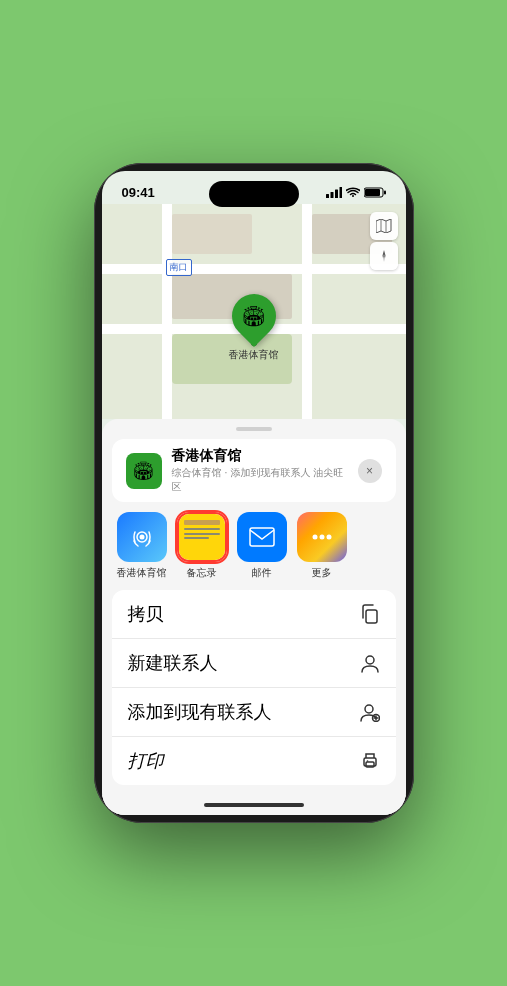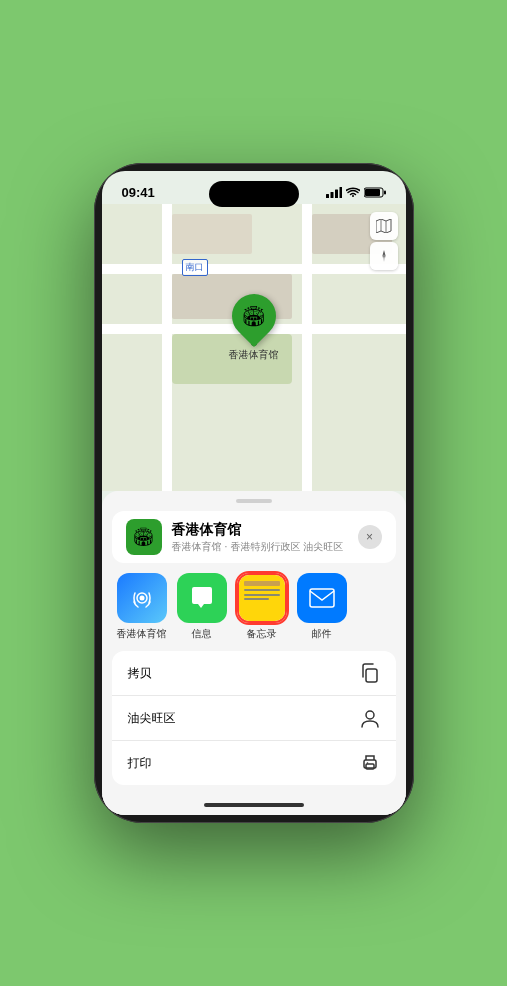--- a/index.html
+++ b/index.html
@@ -336,24 +336,25 @@
       display: flex;
       align-items: center;
       justify-content: space-between;
       padding: 12px 16px;
       border-bottom: 0.5px solid #e8e8e8;
       cursor: pointer;
     }
 
     .action-item:last-child {
       border-bottom: none;
+      font-style: italic;
     }
 
     .action-label {
-      font-size: 12px;
+      font-size: 18px;
       color: #000;
     }
 
     
     .home-indicator {
       height: 20px;
       display: flex;
       align-items: center;
       justify-content: center;
       background: #f5f5f5;
@@ -412,21 +413,21 @@
         <div class="map-road-h" style="top: 60px; left: 0; right: 0;"></div>
         <div class="map-road-h" style="top: 120px; left: 0; right: 0;"></div>
         <div class="map-road-v" style="left: 60px; top: 0; bottom: 0;"></div>
         <div class="map-road-v" style="left: 200px; top: 0; bottom: 0;"></div>
 
         <div class="map-building" style="top: 70px; left: 70px; width: 120px; height: 45px;"></div>
         <div class="map-building-light" style="top: 10px; left: 70px; width: 80px; height: 40px;"></div>
         <div class="map-building" style="top: 10px; left: 210px; width: 80px; height: 40px;"></div>
         <div class="map-green-area" style="top: 130px; left: 70px; width: 120px; height: 50px;"></div>
 
-        <div class="map-label" style="top: 55px; left: 80px; text-align: center;">
+        <div class="map-label" style="top: 55px; left: 64px; text-align: center;">
           <span>南口</span>
         </div>
 
         <div class="map-controls">
           <div class="map-control-btn">
             <svg width="16" height="14" viewBox="0 0 16 14">
               <path d="M0 2 L5 0 L10 2 L15 0 L15 12 L10 14 L5 12 L0 14 Z" stroke="#555" stroke-width="1" fill="none"></path>
               <path d="M5 0 L5 12 M10 2 L10 14" stroke="#555" stroke-width="0.8" fill="none"></path>
             </svg>
           </div>
@@ -449,49 +450,41 @@
       </div>
     </div>
 
     <div class="bottom-sheet">
       <div class="sheet-handle"></div>
 
       <div class="venue-header">
         <div class="venue-logo">🏟</div>
         <div class="venue-info">
           <div class="venue-name">香港体育馆</div>
-          <div class="venue-desc">香港体育馆 · 香港特别行政区 油尖旺区</div>
+          <div class="venue-desc">综合体育馆 · 添加到现有联系人 油尖旺区</div>
         </div>
         <div class="close-btn">×</div>
       </div>
 
       <div class="share-row">
 
         <div class="share-item">
           <div class="share-icon airdrop">
             <svg width="26" height="26" viewBox="0 0 26 26">
               <circle cx="13" cy="13" r="5" fill="none" stroke="white" stroke-width="1.5"></circle>
               <path d="M6 18 Q4 13 6 8" fill="none" stroke="white" stroke-width="1.5" stroke-linecap="round"></path>
               <path d="M20 18 Q22 13 20 8" fill="none" stroke="white" stroke-width="1.5" stroke-linecap="round"></path>
               <path d="M9 22 Q6 20 5 17" fill="none" stroke="white" stroke-width="1.5" stroke-linecap="round"></path>
               <path d="M17 22 Q20 20 21 17" fill="none" stroke="white" stroke-width="1.5" stroke-linecap="round"></path>
               <circle cx="13" cy="13" r="2.5" fill="white"></circle>
             </svg>
           </div>
           <span class="share-label">香港体育馆</span>
         </div>
 
-        <div class="share-item">
-          <div class="share-icon messages">
-            <svg width="28" height="28" viewBox="0 0 28 28">
-              <path d="M4 5 Q4 3 6 3 L22 3 Q24 3 24 5 L24 18 Q24 20 22 20 L16 20 L13 24 L10 20 L6 20 Q4 20 4 18 Z" fill="white"></path>
-            </svg>
-          </div>
-          <span class="share-label">信息</span>
-        </div>
 
         <div class="share-item">
           <div class="share-icon notes notes-selected">
             <div class="notes-icon-inner">
               <div style="height:5px; background:#c8a050; border-radius:1px; margin-bottom:3px;"></div>
               <div style="height:2px; background:#8a8a70; border-radius:1px; margin-bottom:2.5px;"></div>
               <div style="height:2px; background:#8a8a70; border-radius:1px; margin-bottom:2.5px;"></div>
               <div style="height:2px; background:#8a8a70; border-radius:1px; width:70%;"></div>
             </div>
           </div>
@@ -501,40 +494,60 @@
         <div class="share-item">
           <div class="share-icon mail">
             <svg width="28" height="22" viewBox="0 0 28 22">
               <rect x="2" y="2" width="24" height="18" rx="2" fill="none" stroke="white" stroke-width="1.5"></rect>
               <path d="M2 4 L14 13 L26 4" stroke="white" stroke-width="1.5" fill="none"></path>
             </svg>
           </div>
           <span class="share-label">邮件</span>
         </div>
 
+        <div class="share-item">
+          <div class="share-icon" style="background: linear-gradient(135deg, #ff6b6b, #ffa500, #f9ca24, #6c5ce7); border-radius:12px;">
+            <svg width="28" height="28" viewBox="0 0 28 28">
+              <circle cx="7" cy="14" r="2.5" fill="white"></circle>
+              <circle cx="14" cy="14" r="2.5" fill="white"></circle>
+              <circle cx="21" cy="14" r="2.5" fill="white"></circle>
+            </svg>
+          </div>
+          <span class="share-label">更多</span>
+        </div>
       </div>
 
       <div class="action-list">
 
         <div class="action-item">
           <span class="action-label">拷贝</span>
           <svg width="20" height="20" viewBox="0 0 20 20">
             <rect x="6" y="6" width="11" height="13" rx="2" stroke="#333" stroke-width="1.5" fill="none"></rect>
             <path d="M3 14 L3 3 Q3 1 5 1 L13 1" stroke="#333" stroke-width="1.5" fill="none" stroke-linecap="round"></path>
           </svg>
         </div>
 
         <div class="action-item">
-          <span class="action-label">油尖旺区</span>
+          <span class="action-label">新建联系人</span>
           <svg width="20" height="20" viewBox="0 0 20 20">
             <circle cx="10" cy="7" r="4" stroke="#333" stroke-width="1.5" fill="none"></circle>
             <path d="M2 19 Q2 13 10 13 Q18 13 18 19" stroke="#333" stroke-width="1.5" fill="none" stroke-linecap="round"></path>
           </svg>
         </div>
 
+        <div class="action-item">
+          <span class="action-label">添加到现有联系人</span>
+          <svg width="20" height="20" viewBox="0 0 20 20">
+            <circle cx="9" cy="7" r="4" stroke="#333" stroke-width="1.5" fill="none"></circle>
+            <path d="M1 19 Q1 13 9 13 Q14 13 16 16" stroke="#333" stroke-width="1.5" fill="none" stroke-linecap="round"></path>
+            <circle cx="16" cy="16" r="3.5" stroke="#333" stroke-width="1.5" fill="none"></circle>
+            <line x1="16" y1="14" x2="16" y2="18" stroke="#333" stroke-width="1.5" stroke-linecap="round"></line>
+            <line x1="14" y1="16" x2="18" y2="16" stroke="#333" stroke-width="1.5" stroke-linecap="round"></line>
+          </svg>
+        </div>
 
 
         <div class="action-item">
           <span class="action-label">打印</span>
           <svg width="20" height="20" viewBox="0 0 20 20">
             <rect x="4" y="7" width="12" height="8" rx="1.5" stroke="#333" stroke-width="1.5" fill="none"></rect>
             <path d="M6 7 L6 3 L14 3 L14 7" stroke="#333" stroke-width="1.5" fill="none"></path>
             <rect x="6" y="11" width="8" height="5" rx="1" stroke="#333" stroke-width="1.5" fill="none"></rect>
             <circle cx="7.5" cy="10" r="0.8" fill="#333"></circle>
           </svg>

